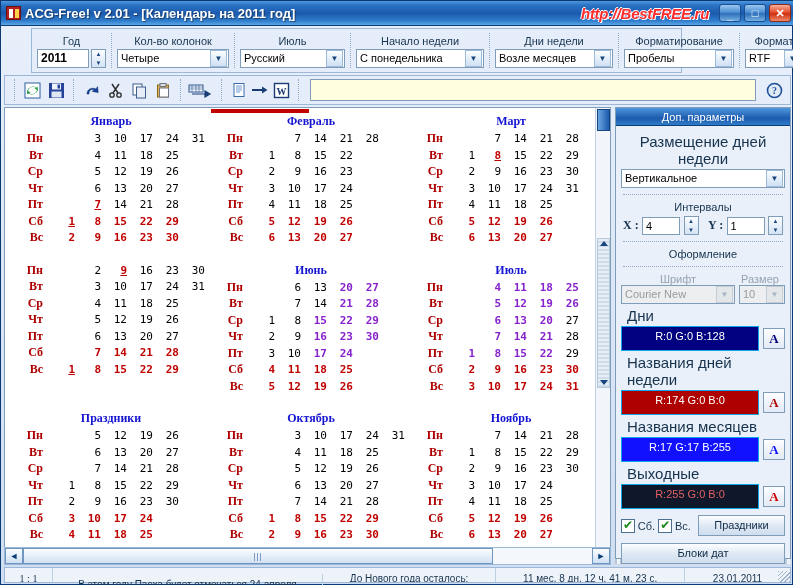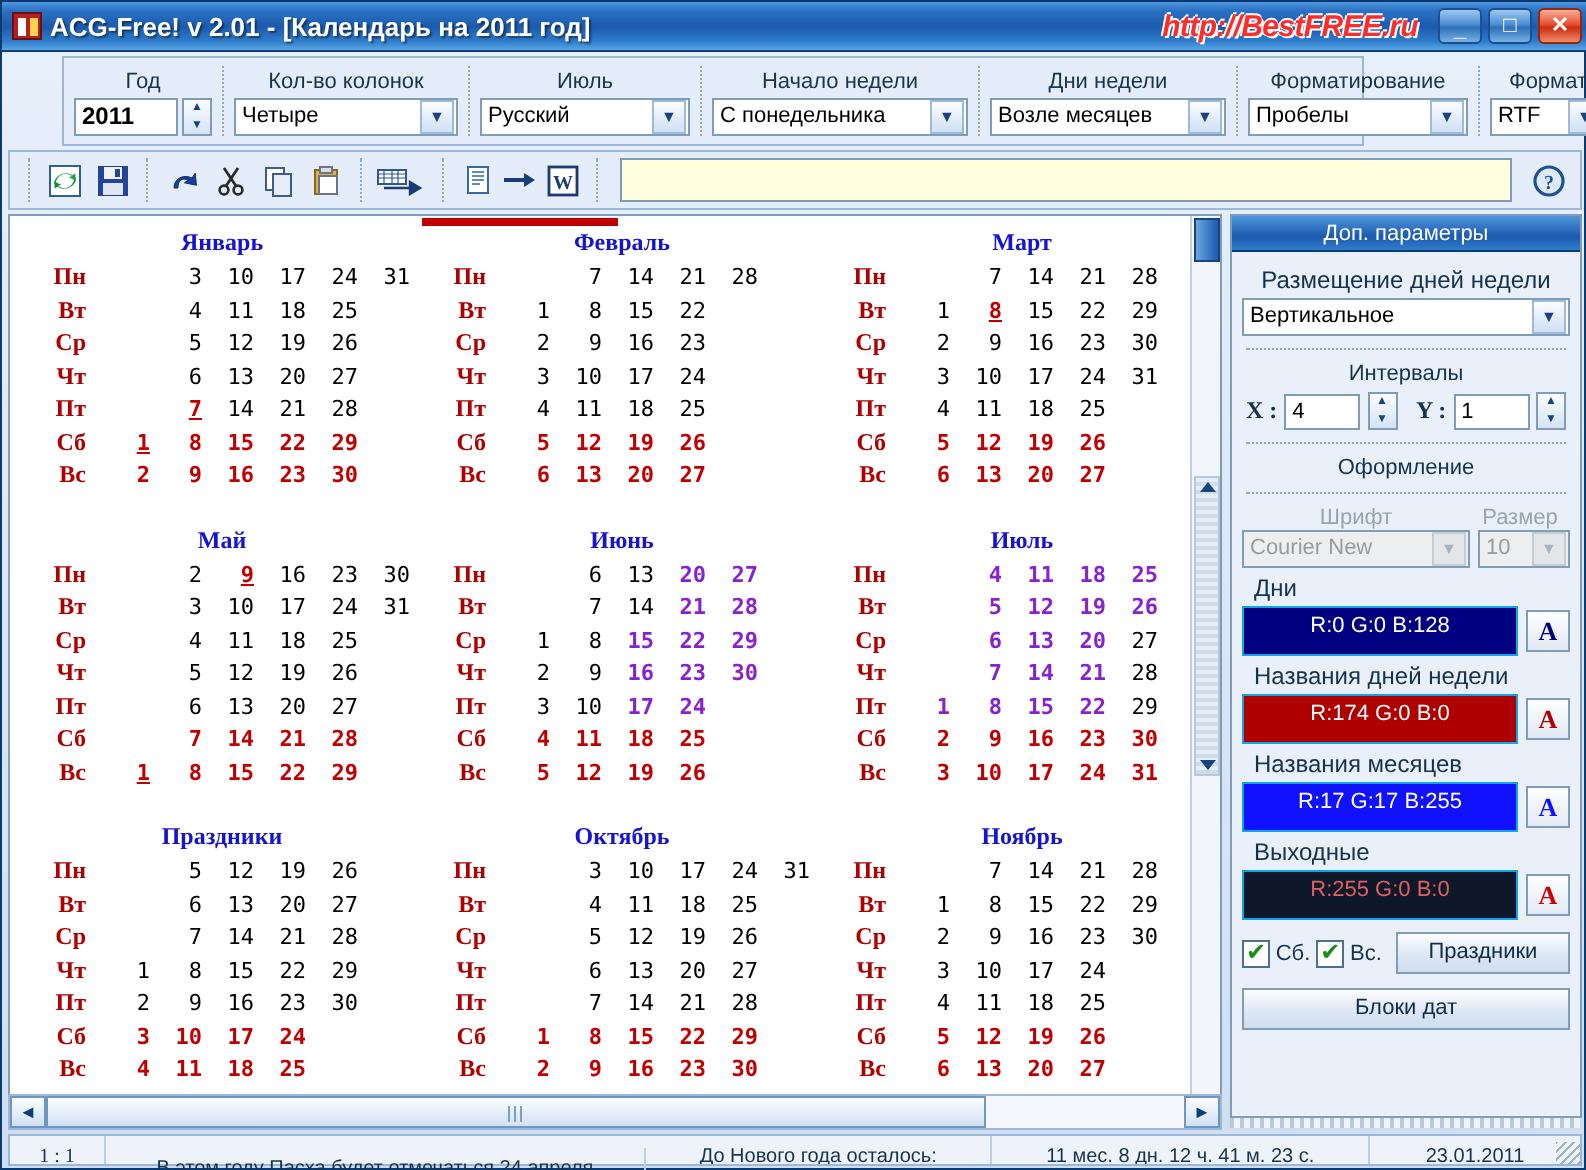--- a/index.html
+++ b/index.html
@@ -165,21 +165,21 @@
   .rpanel {
     position:absolute; left:614px; top:106px; width:176px; height:452px;
     background:#e9f0fa; border:1px solid #7f9db9;
   }
   .rhead {
     height:18px; background:linear-gradient(180deg,#4f97de,#1c5aad 60%,#2f7ccb);
     color:#fff; font-size:11px; text-align:center; line-height:18px;
     border-bottom:1px solid #0b3d76;
   }
   .rbody { padding:4px 5px; }
-  .rlabel { text-align:center; font-size:12px; color:#16324d; margin:3px 0 2px; }
+  .rlabel { text-align:center; font-size:15px; color:#16324d; margin:3px 0 2px; }
   .rdot { border-top:1px dotted #8fa9c6; margin:6px 2px; }
   .rsec { text-align:center; font-size:11px; color:#16324d; margin:2px 0 3px; }
   .ivals { display:flex; align-items:center; justify-content:space-between; padding:0 2px; }
   .ivals .lab { font-family:"Liberation Serif", serif; font-weight:bold; font-size:12px; color:#16324d;
                 margin-right:2px; }
   .ivals .ibox { width:38px; height:18px; background:#fff; border:1px solid #7f9db9;
                  font-size:11px; padding:0 3px; line-height:16px; }
   .fontrow { display:flex; align-items:center; gap:4px; }
   .fontrow .c1 { flex:1 1 auto; }
   .fontrow .c2 { width:46px; }
@@ -662,21 +662,20 @@
                 <div class="dcell"></div>
                 <div class="dcell"></div>
                 <div class="dcell"></div>
                 <div class="dcell"></div>
                 <div class="dcell"></div>
               </div>
             </div>
           </div>
           <div class="mrow">
             <div class="mcell">
-              <div class="mtitle">Май</div>
               <div class="wrow">
                 <div class="wname">Пн</div>
                 <div class="dcell"></div>
                 <div class="dcell">2</div>
                 <div class="dcell hol">9</div>
                 <div class="dcell">16</div>
                 <div class="dcell">23</div>
                 <div class="dcell">30</div>
               </div>
               <div class="wrow">

